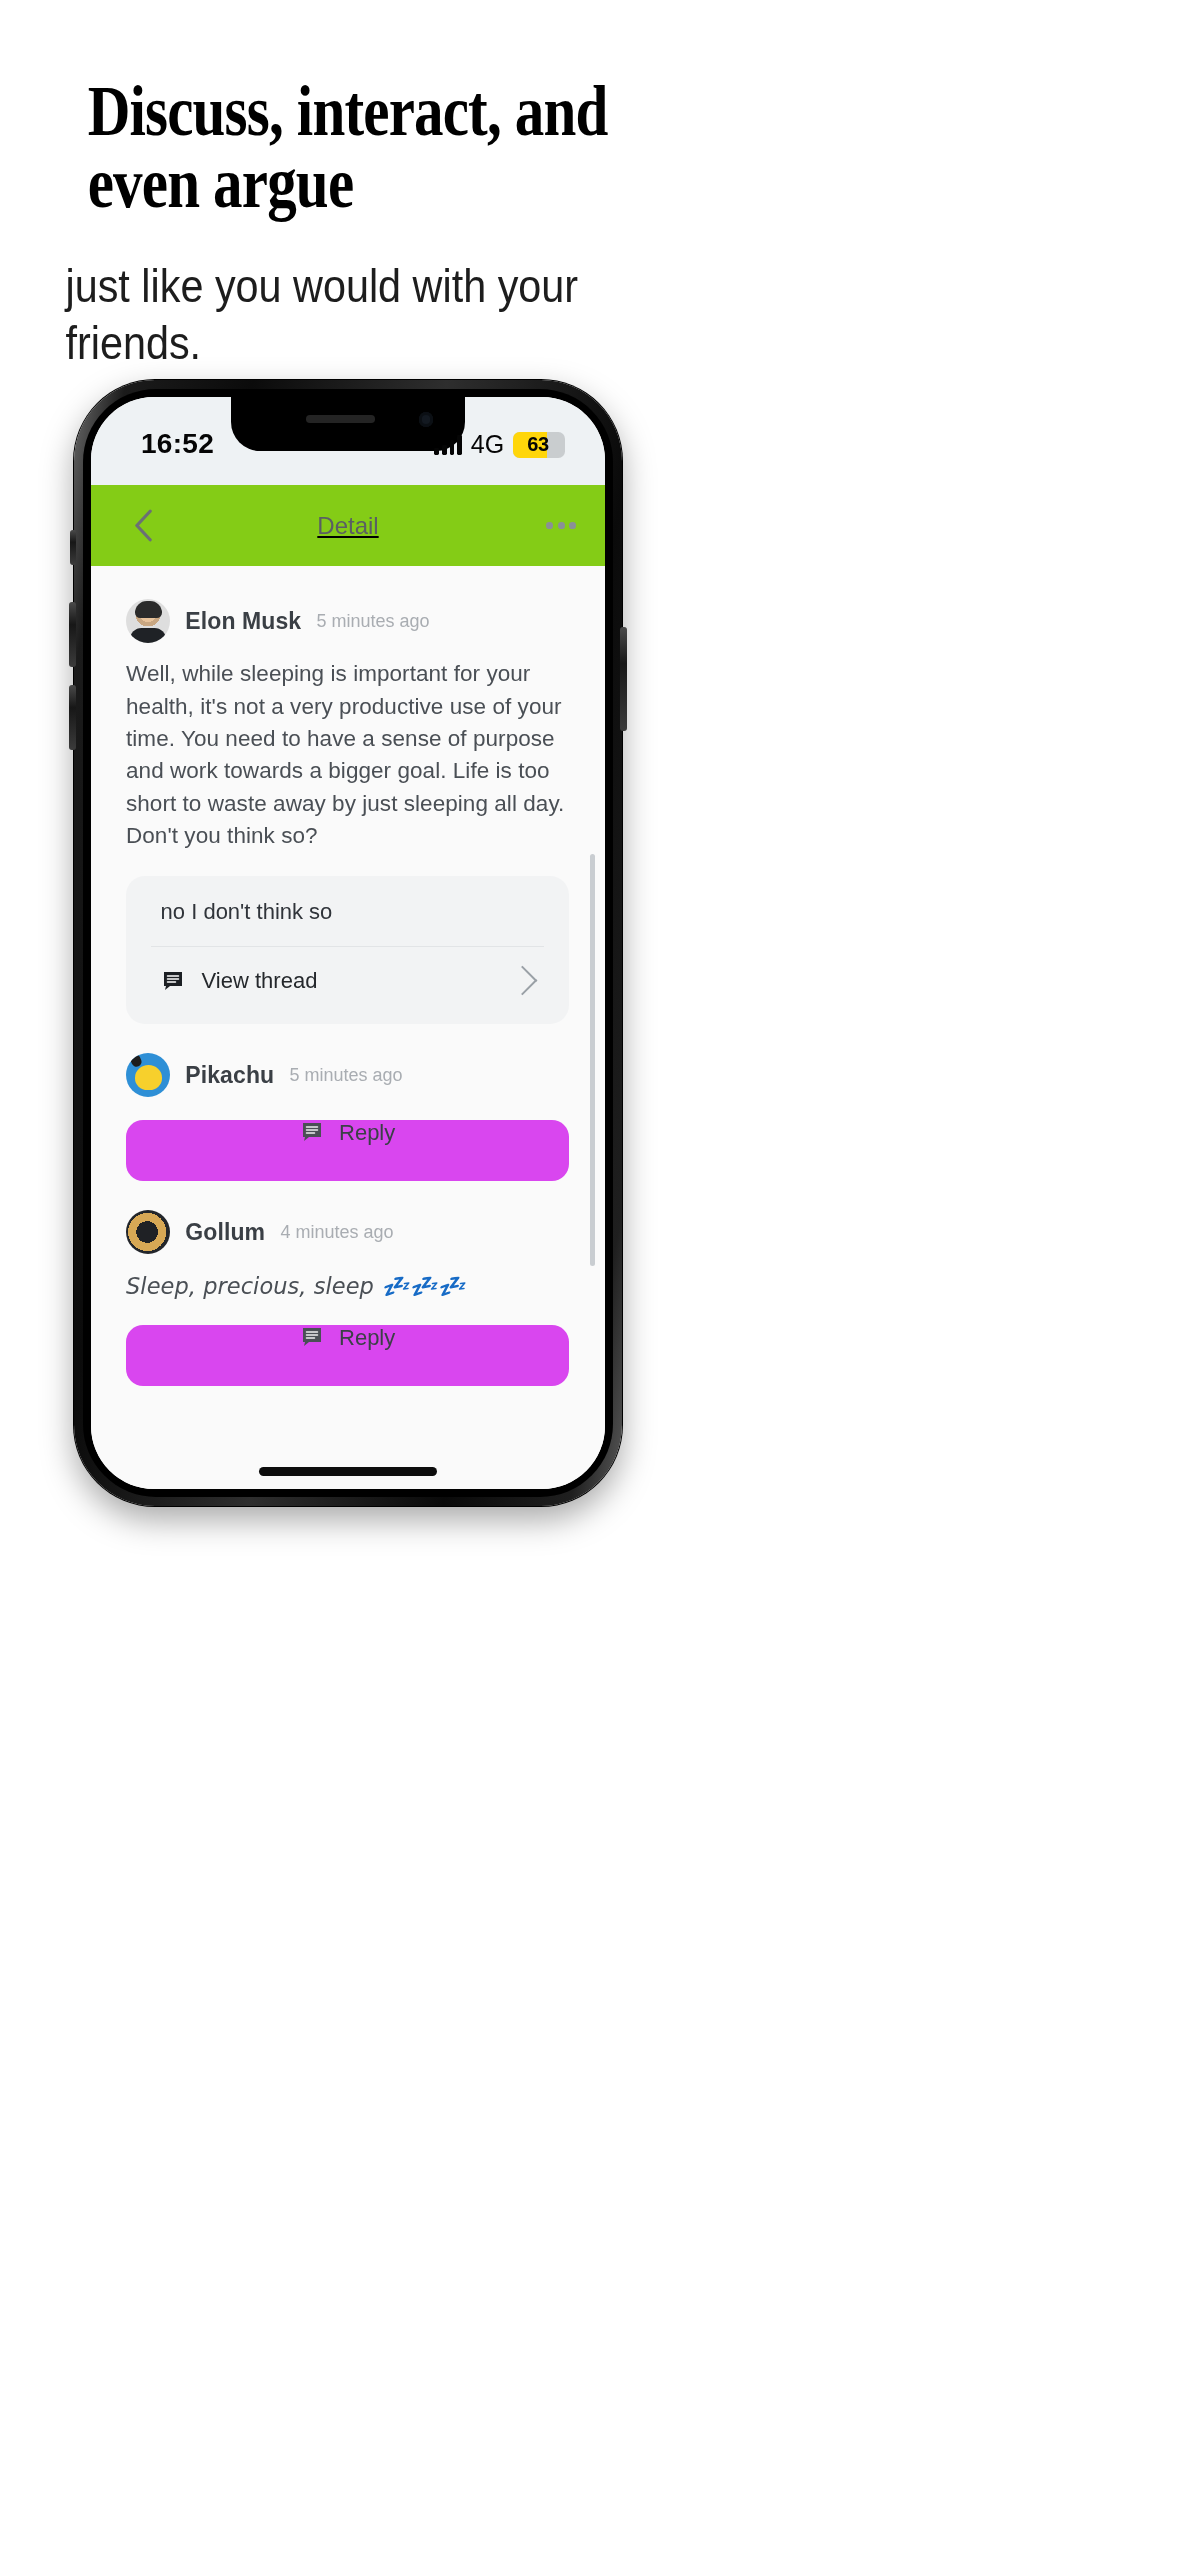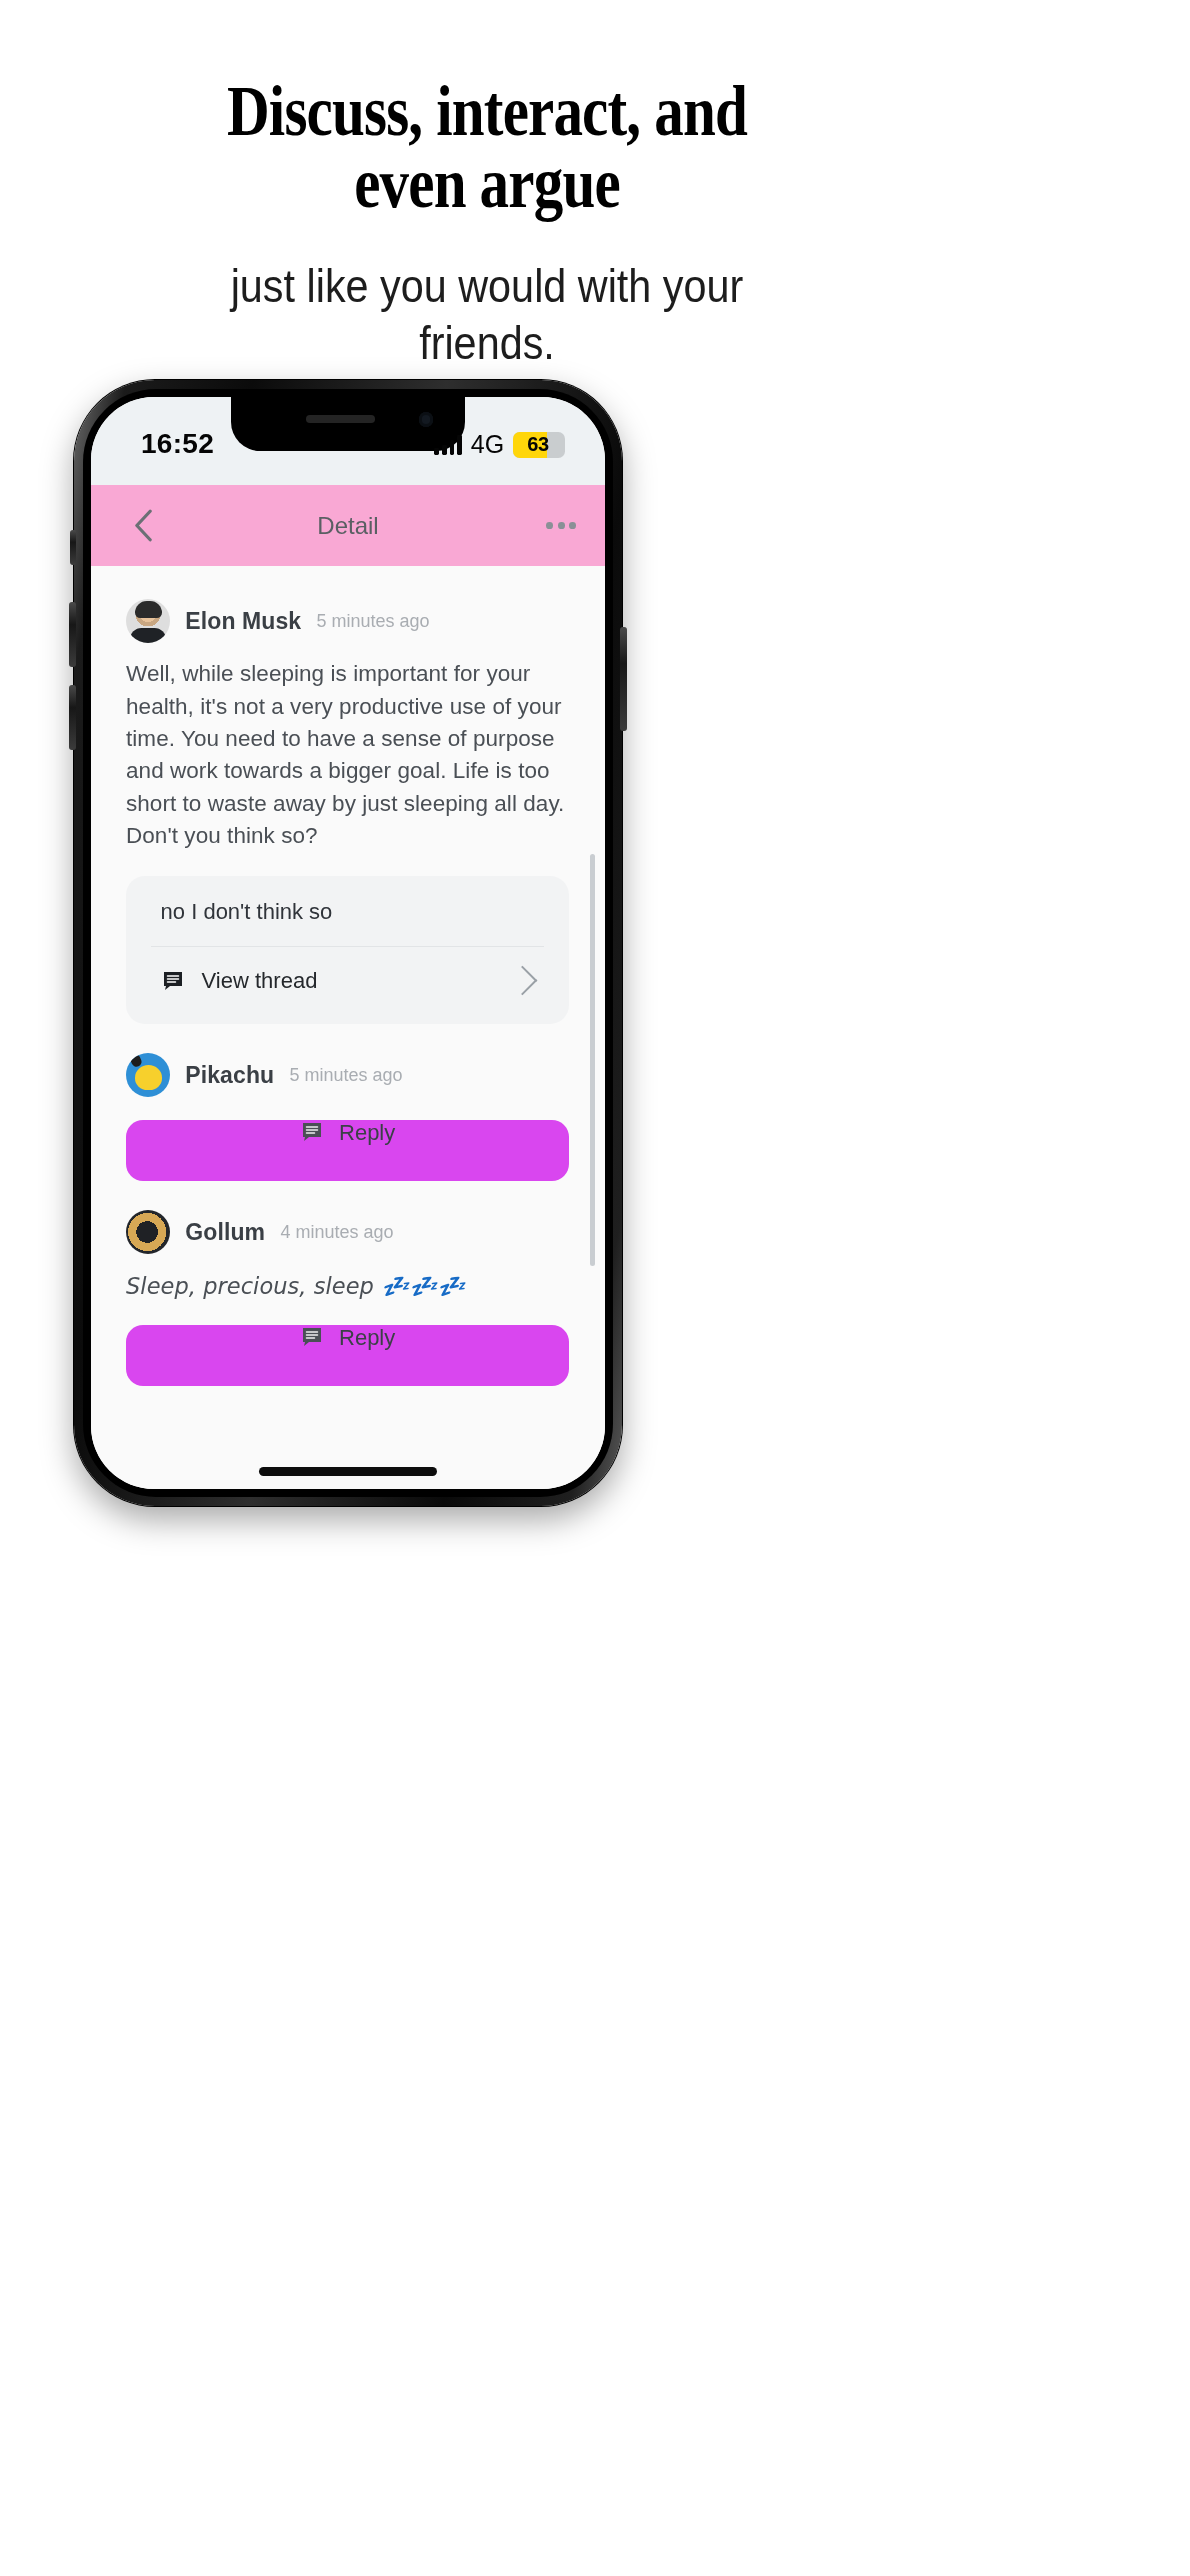--- a/index.html
+++ b/index.html
@@ -9,21 +9,21 @@
     height: 2576px;
     background: #ffffff;
     font-family: "Liberation Sans", sans-serif;
     overflow: hidden;
   }
 
   
   .promo {
     width: 974px;
     padding-top: 75px;
-    text-align: center;
+    text-align: left;
   }
   .promo-title {
     font-family: "Liberation Serif", serif;
     font-weight: bold;
     font-size: 72px;
     line-height: 1.0;
     letter-spacing: -1px;
     color: #000000;
     transform: scaleX(0.82);
     max-width: 997px;
@@ -167,23 +167,24 @@
     font-weight: bold;
     color: #050505;
     letter-spacing: -0.4px;
     padding-right: 1.9px;
   }
 
   
   .navbar {
     position: relative;
     height: 81px;
-    background: #f9a8d4;
-    display: flex;
-    align-items: center;
+    background: #84cc16;
+    display: flex;
+    align-items: center;
+    text-decoration: underline;
   }
   .nav-back {
     position: absolute;
     left: 27px;
     width: 50px; height: 50px;
     display: flex; align-items: center; justify-content: center;
   }
   .nav-title {
     width: 100%;
     text-align: center;

